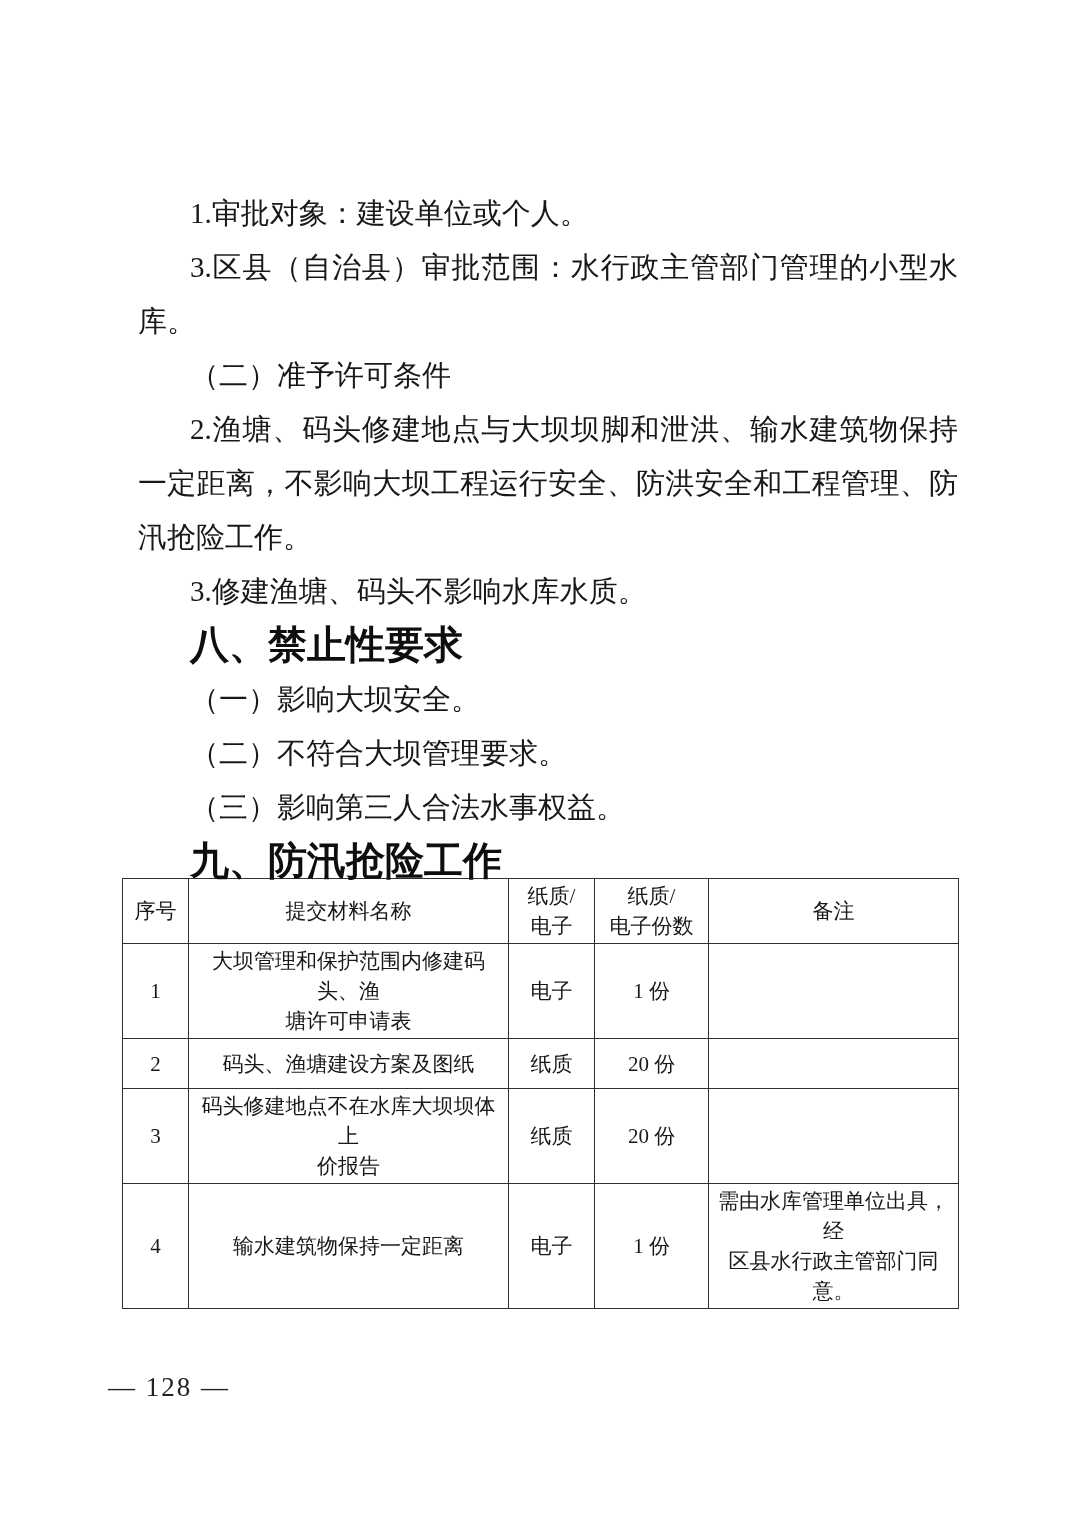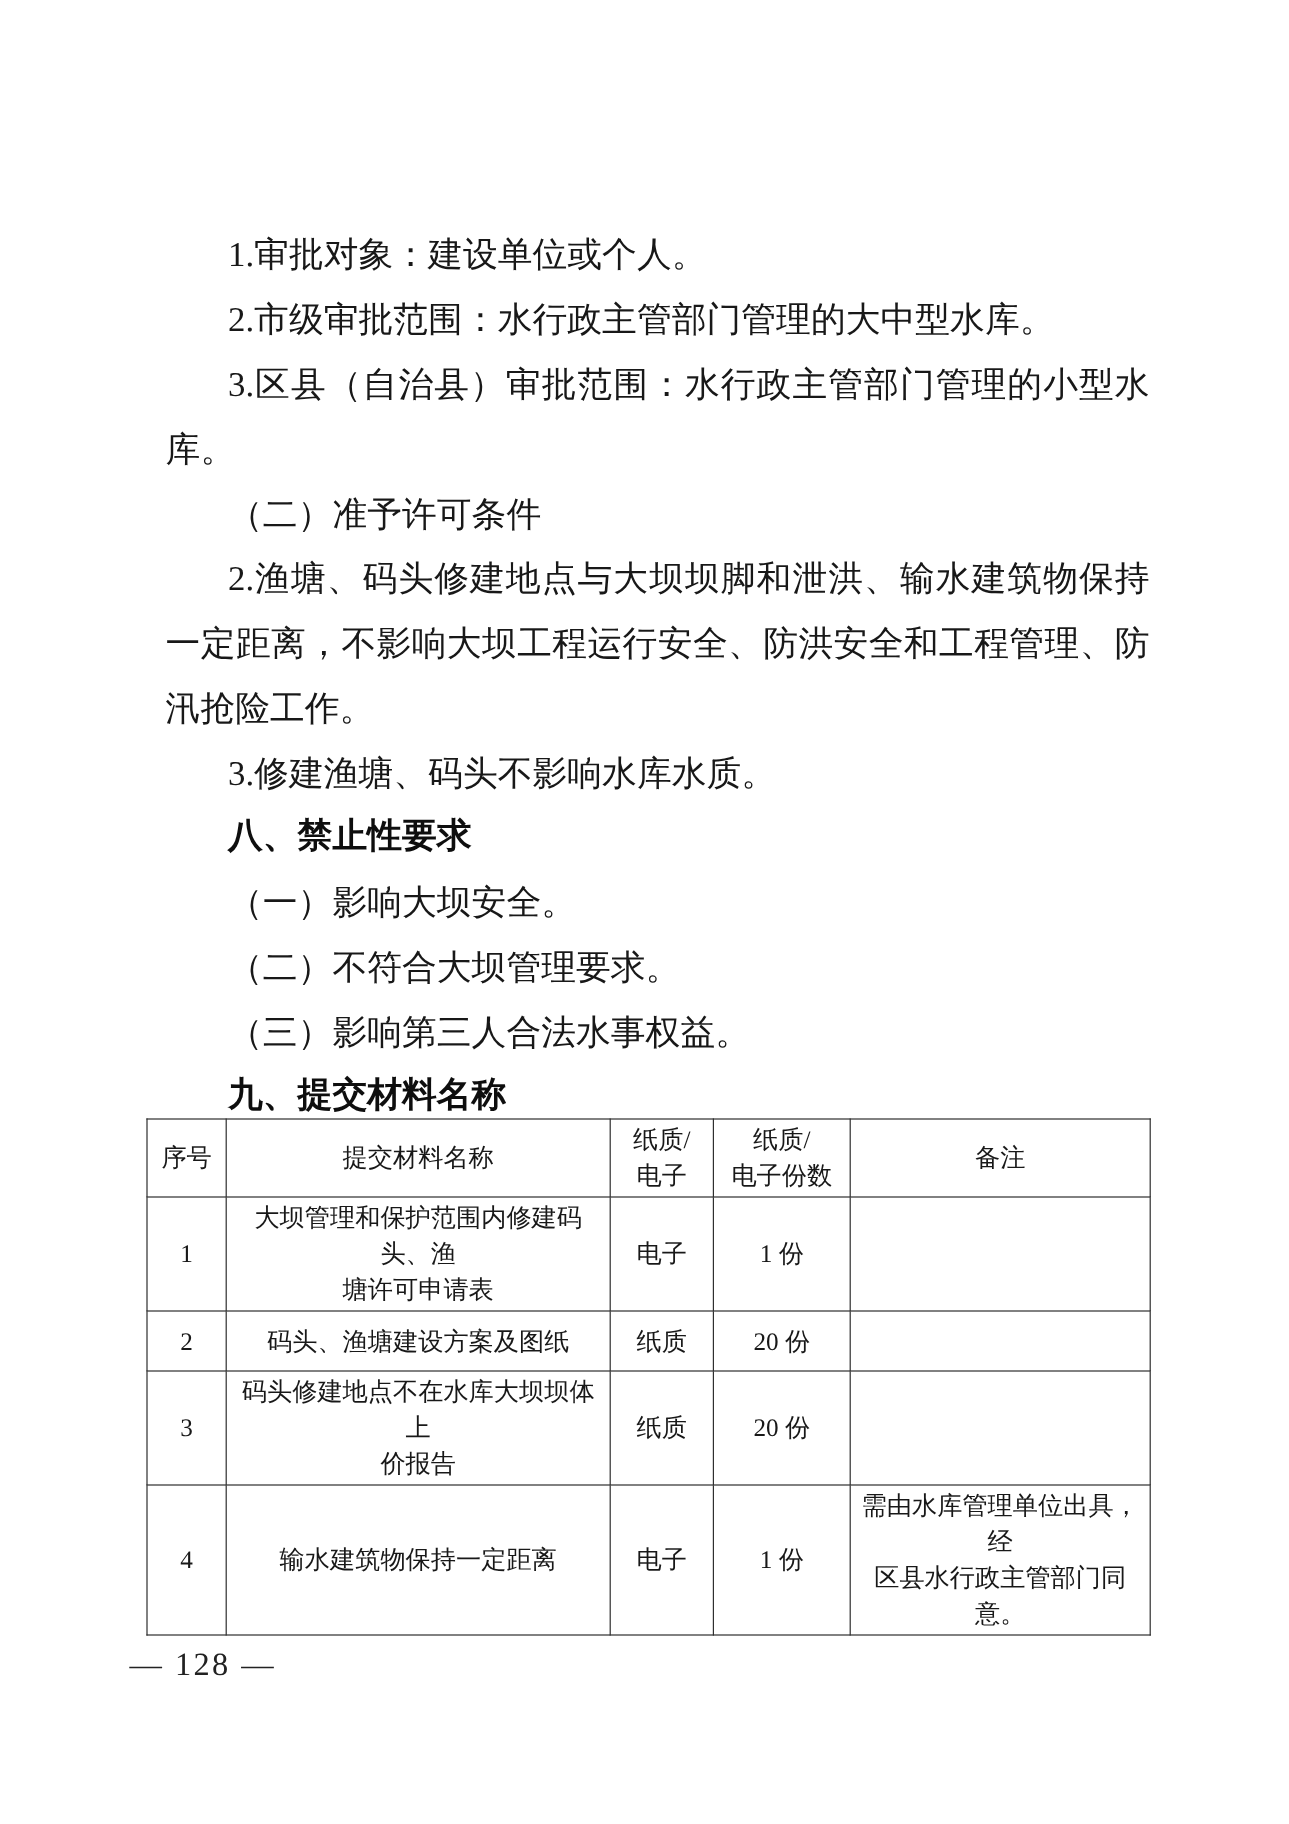--- a/index.html
+++ b/index.html
@@ -20,23 +20,23 @@
   }
   .para {
     margin: 0;
     font-size: 29px;
     line-height: 54px;
     text-align: justify;
     text-indent: 52px;
   }
   .heading {
     margin: 0;
-    font-family: Liberation Mono, monospace;
+    font-family: Liberation Sans, sans-serif;
     font-weight: bold;
-    font-size: 29px;
+    font-size: 39px;
     line-height: 54px;
     text-indent: 52px;
     color: #0e0e0e;
   }
   table.materials {
     border-collapse: collapse;
     table-layout: fixed;
     width: 836px;
     margin-left: -16px;
     margin-top: -10px;
@@ -72,33 +72,32 @@
     color: #222222;
   }
 </style>
 </head>
 <body>
 
 <div class="page">
   <div class="content">
 
     <p class="para">1.审批对象：建设单位或个人。</p>
-    <p class="para">2.市级审批范围：水行政主管部门管理的大中型水库。</p>
     <p class="para">3.区县（自治县）审批范围：水行政主管部门管理的小型水库。</p>
     <p class="para">（二）准予许可条件</p>
     <p class="para">2.渔塘、码头修建地点与大坝坝脚和泄洪、输水建筑物保持一定距离，不影响大坝工程运行安全、防洪安全和工程管理、防汛抢险工作。</p>
     <p class="para">3.修建渔塘、码头不影响水库水质。</p>
 
     <h2 class="heading">八、禁止性要求</h2>
 
     <p class="para">（一）影响大坝安全。</p>
     <p class="para">（二）不符合大坝管理要求。</p>
     <p class="para">（三）影响第三人合法水事权益。</p>
 
-    <h2 class="heading">九、提交材料名称</h2>
+    <h2 class="heading">九、防汛抢险工作</h2>
 
     <table class="materials">
       <colgroup>
         <col style="width:66px">
         <col style="width:320px">
         <col style="width:86px">
         <col style="width:114px">
         <col style="width:250px">
       </colgroup>
       <thead>

